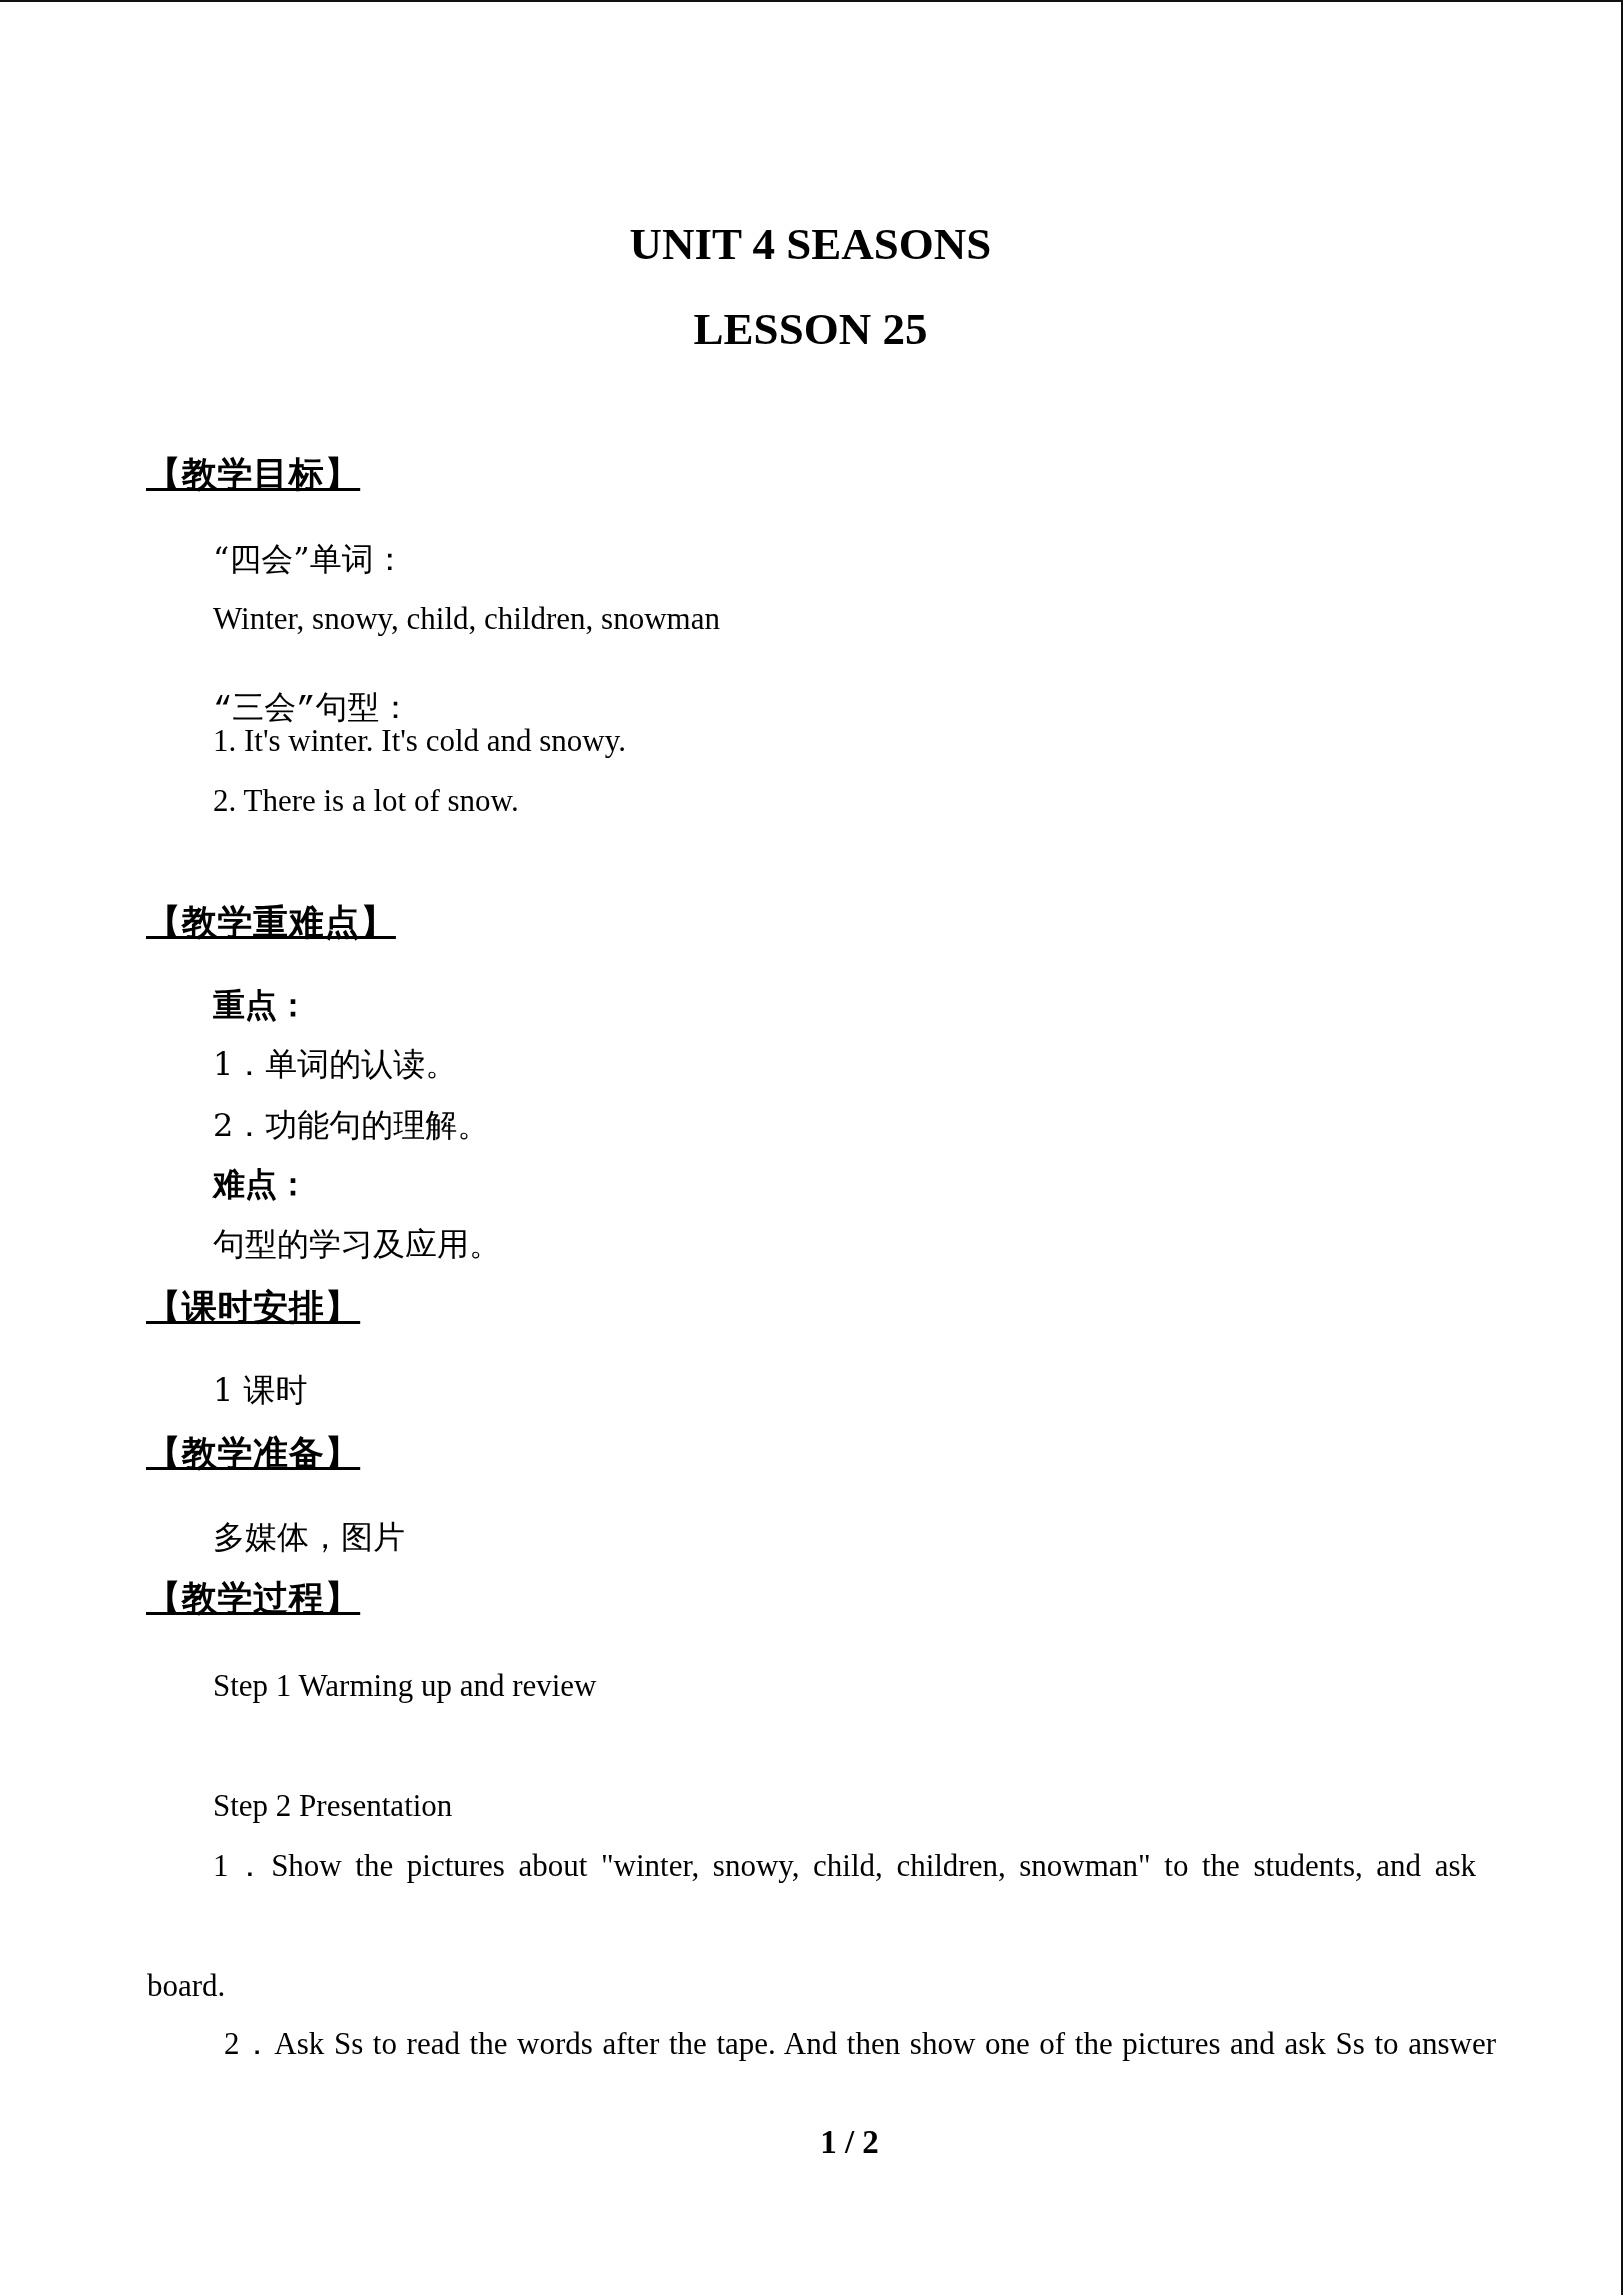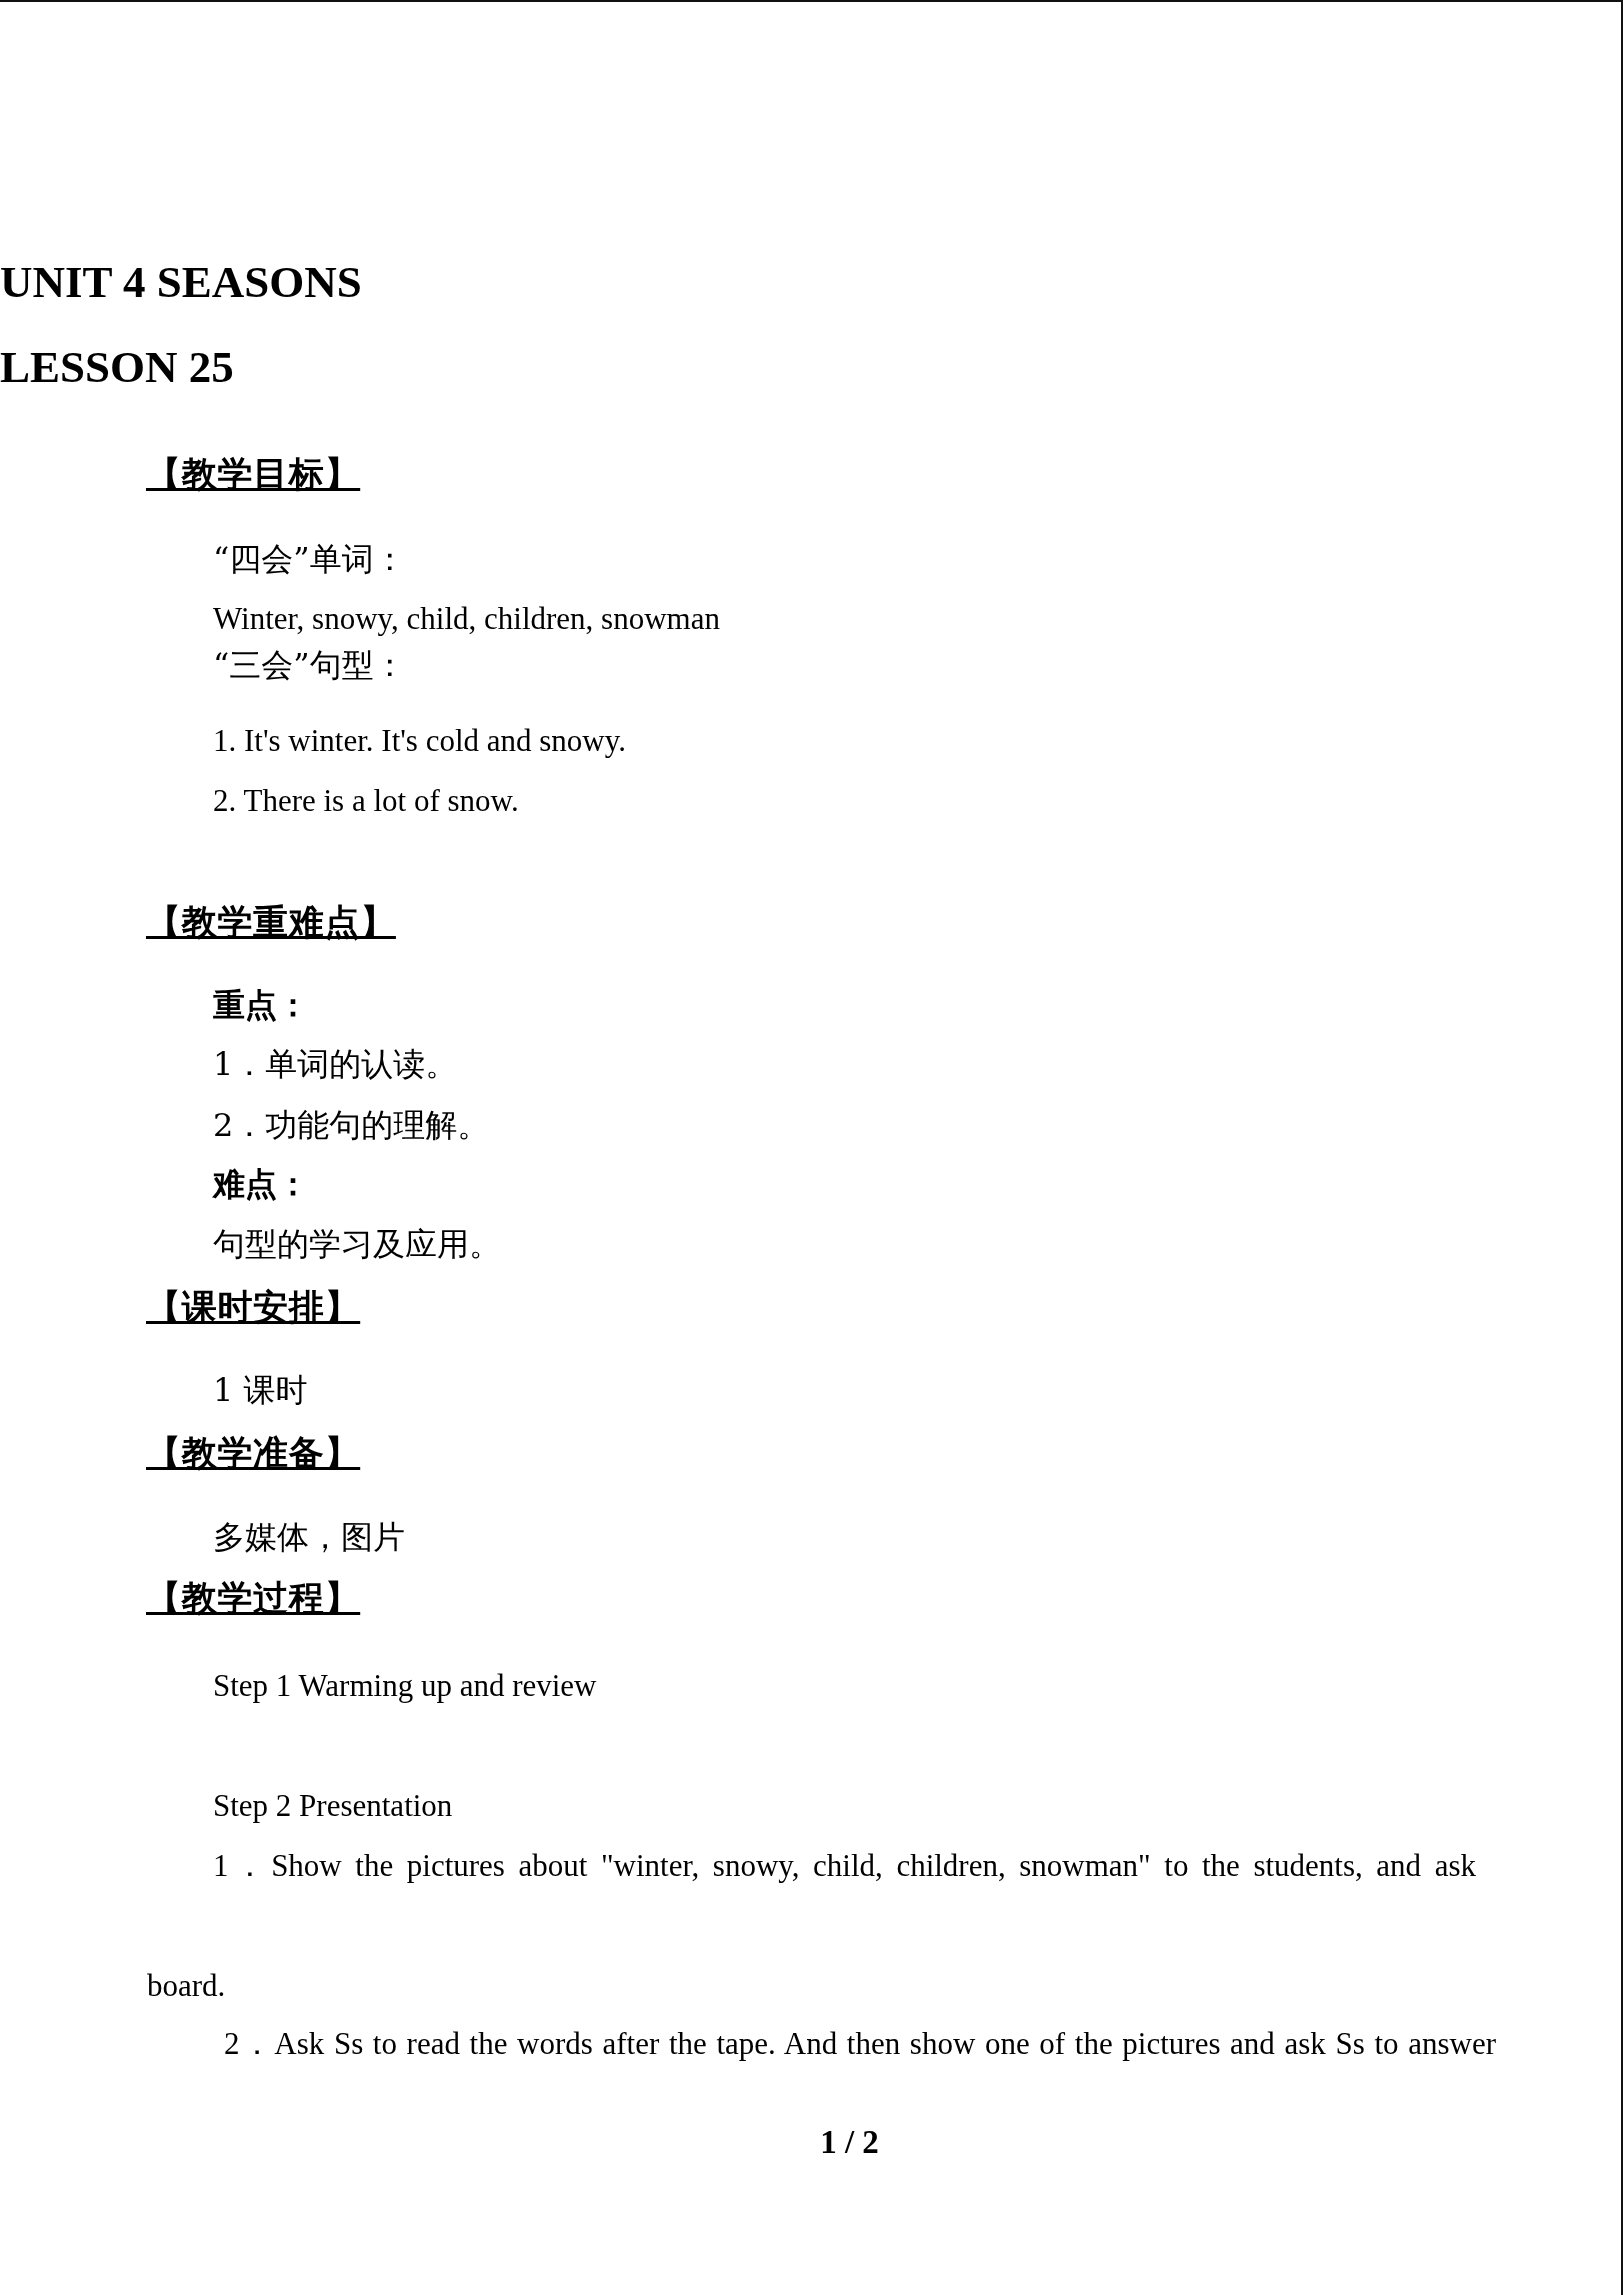--- a/index.html
+++ b/index.html
@@ -27,25 +27,24 @@
       background: #ffffff;
     }
     .line {
       position: absolute;
       white-space: nowrap;
       line-height: 1;
     }
     .title {
       left: 0;
       width: 1621px;
-      text-align: left;
+      text-align: center;
       font-weight: bold;
       font-size: 45px;
       font-family: "Liberation Serif", serif;
-      margin-top: 38px;
     }
     .heading {
       left: 146px;
       font-size: 35px;
       font-weight: bold;
       font-family: "DejaVu Sans", "Liberation Sans", sans-serif;
       letter-spacing: 0.7px;
       text-decoration: underline;
     }
     .body {
@@ -94,21 +93,21 @@
 <body>
 
 <div class="page">
 
   <div class="line title" style="top:220px;">UNIT 4 SEASONS</div>
   <div class="line title" style="top:305px;">LESSON 25</div>
 
   <div class="line heading" style="top:455px;">【教学目标】</div>
   <div class="line body cjk ind" style="top:541px;">“四会”单词：</div>
   <div class="line body ind" style="top:601px;">Winter, snowy, child, children, snowman</div>
-  <div class="line body cjk ind" style="top:647px;">“三会”句型：</div>
+  <div class="line body cjk ind" style="top:692px;font-family:Liberation Mono, monospace;">“三会”句型：</div>
   <div class="line body ind" style="top:723px;">1. It's winter. It's cold and snowy.</div>
   <div class="line body ind" style="top:783px;">2. There is a lot of snow.</div>
 
   <div class="line heading" style="top:903px;">【教学重难点】</div>
   <div class="line body cjk bold ind" style="top:987px;">重点：</div>
   <div class="line body cjk ind" style="top:1046px;">1．单词的认读。</div>
   <div class="line body cjk ind" style="top:1107px;">2．功能句的理解。</div>
   <div class="line body cjk bold ind" style="top:1166px;">难点：</div>
   <div class="line body cjk ind" style="top:1226px;">句型的学习及应用。</div>
 

